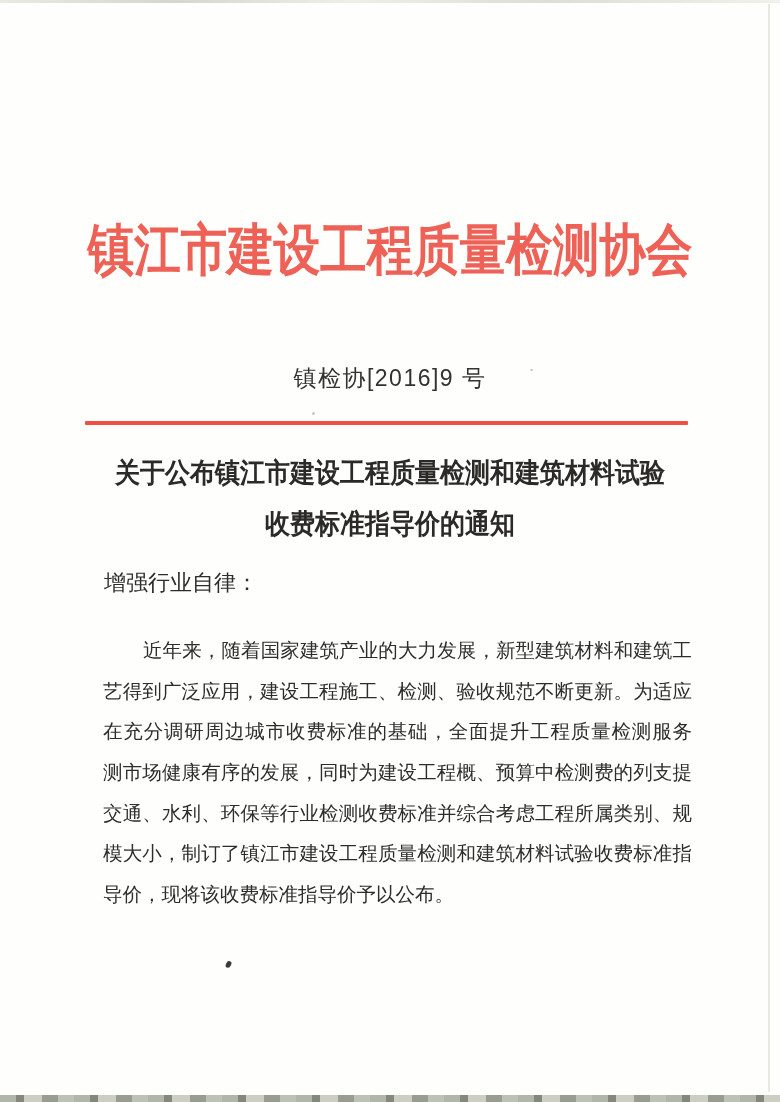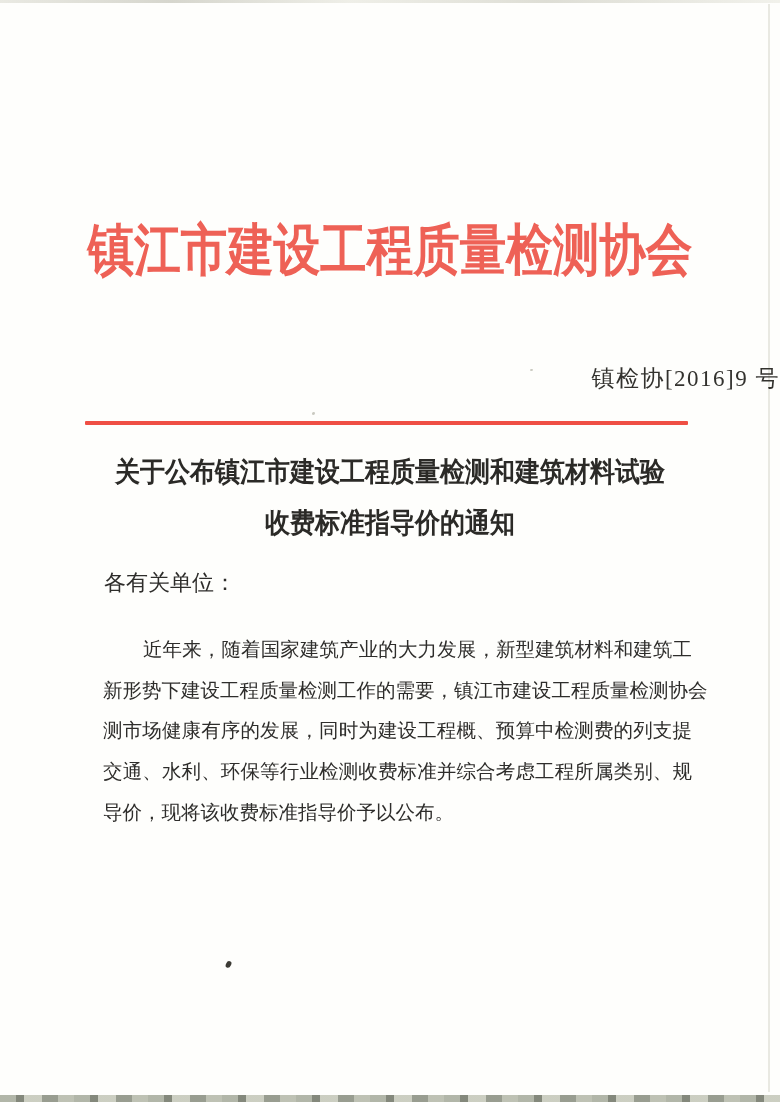--- a/index.html
+++ b/index.html
@@ -6,21 +6,21 @@
     margin: 0;
     padding: 0;
     background: #ffffff;
   }
   .page {
     position: relative;
     width: 780px;
     height: 1102px;
     background: #fefefc;
     overflow: hidden;
-    font-family: Liberation Serif, serif;
+    font-family: Liberation Sans, sans-serif;
     color: #2e2d2b;
   }
   
   .edge-top {
     position: absolute; top: 0; left: 0; right: 0; height: 3px;
     background: linear-gradient(90deg, #e6e6de 0%, #cfcfc5 22%, #ececE4 45%, #d8d8ce 70%, #efefe8 100%);
     opacity: 0.85;
   }
   .edge-right {
     position: absolute; top: 4px; bottom: 10px; left: 768px; width: 2px;
@@ -50,21 +50,21 @@
     line-height: 62px;
     color: #ee6156;
     transform: scale(0.93, 1.12);
     transform-origin: 50% 50%;
     letter-spacing: 0px;
     white-space: nowrap;
   }
   .doc-number {
     position: absolute;
     top: 363px; left: 0; right: 0;
-    text-align: right;
+    text-align: center;
     font-size: 23px;
     letter-spacing: 1.5px;
     color: #33322e;
   }
   .red-divider {
     position: absolute;
     top: 421px; left: 85px;
     width: 603px; height: 4px;
     background: #ef4f44;
     border-radius: 1px;
@@ -120,27 +120,29 @@
 
   <div class="doc-number">镇检协[2016]9 号</div>
 
   <div class="red-divider"></div>
 
   <div class="notice-title">
     <div>关于公布镇江市建设工程质量检测和建筑材料试验</div>
     <div>收费标准指导价的通知</div>
   </div>
 
-  <div class="salutation">各有关单位：</div>
+  <div class="salutation">增强行业自律：</div>
 
   <div class="body-block">
     <div class="body-line first">近年来，随着国家建筑产业的大力发展，新型建筑材料和建筑工</div>
-    <div class="body-line">新形势下建设工程质量检测工作的需要，镇江市建设工程质量检测协会</div>
+    <div class="body-line">艺得到广泛应用，建设工程施工、检测、验收规范不断更新。为适应</div>
+    <div class="body-line">在充分调研周边城市收费标准的基础，全面提升工程质量检测服务</div>
     <div class="body-line">测市场健康有序的发展，同时为建设工程概、预算中检测费的列支提</div>
     <div class="body-line">交通、水利、环保等行业检测收费标准并综合考虑工程所属类别、规</div>
+    <div class="body-line">模大小，制订了镇江市建设工程质量检测和建筑材料试验收费标准指</div>
     <div class="body-line last">导价，现将该收费标准指导价予以公布。</div>
   </div>
 
   <div class="speck" style="left:226px; top:961px; width:5px; height:7px; transform: rotate(25deg);"></div>
   <div class="speck faint" style="left:312px; top:412px; width:3px; height:3px;"></div>
   <div class="speck faint" style="left:530px; top:369px; width:3px; height:2px;"></div>
 
 </div>
 
 </body></html>

